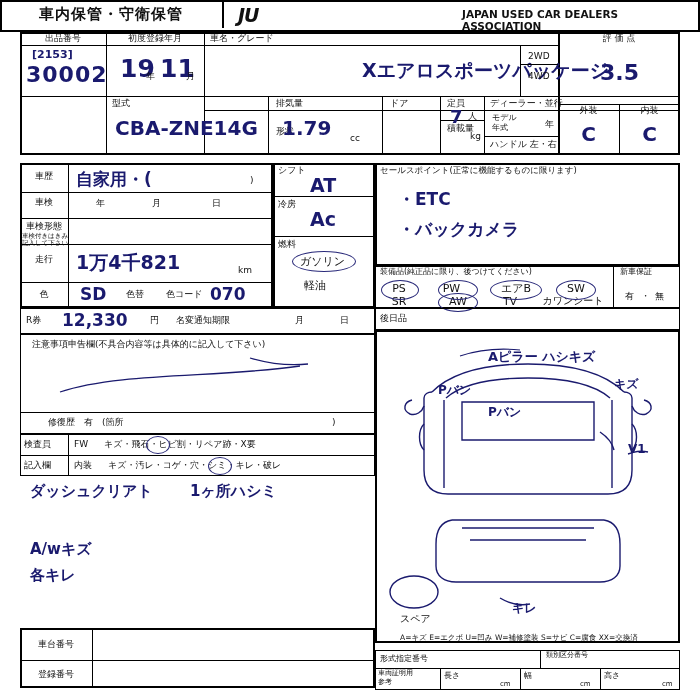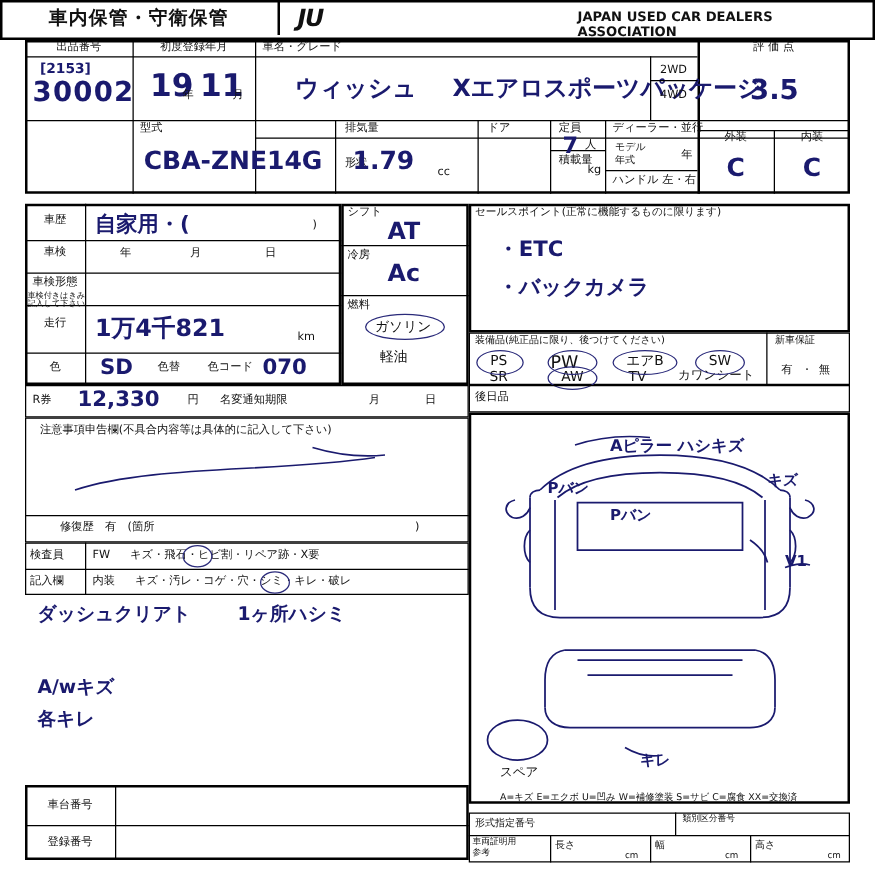--- a/index.html
+++ b/index.html
@@ -61,21 +61,20 @@
   <div class="lbl ctr" style="left:558px;top:34px;width:122px;">評 価 点</div>
 
   <div class="hw" style="left:32px;top:48px;font-size:11px;">[2153]</div>
   <div class="hw" style="left:26px;top:62px;font-size:22px;letter-spacing:1px;">30002</div>
 
   <div class="hw" style="left:120px;top:54px;font-size:25px;">19</div>
   <div class="lbl" style="left:146px;top:72px;">年</div>
   <div class="hw" style="left:160px;top:54px;font-size:25px;">11</div>
   <div class="lbl" style="left:186px;top:72px;">月</div>
 
-  <div class="hw" style="left:236px;top:58px;font-size:19px;">ウィッシュ</div>
   <div class="hw" style="left:362px;top:58px;font-size:19px;">Xエアロスポーツパッケージ</div>
 
   <div class="lbl" style="left:528px;top:52px;">2WD</div>
   <div class="lbl" style="left:528px;top:72px;">4WD</div>
   <div class="hline" style="left:520px;top:64px;width:38px;"></div>
   <div class="vline" style="left:520px;top:45px;height:51px;"></div>
 
   <div class="hw" style="left:600px;top:60px;font-size:22px;">3.5</div>
 
   <div class="lbl" style="left:112px;top:99px;">型式</div>
@@ -198,21 +197,21 @@
 
   <div class="bx" style="left:375px;top:266px;width:305px;height:42px;"></div>
   <div class="vline" style="left:613px;top:266px;height:42px;"></div>
   <div class="lbl2" style="left:380px;top:268px;">装備品(純正品に限り、後つけてください)</div>
   <div class="lbl2" style="left:620px;top:268px;">新車保証</div>
   <div class="lbl" style="left:625px;top:292px;">有</div>
   <div class="lbl" style="left:655px;top:292px;">無</div>
   <div class="lbl" style="left:641px;top:292px;">・</div>
 
   <div class="lbl ctr" style="left:382px;top:283px;width:34px;font-size:11px;">PS</div>
-  <div class="lbl ctr" style="left:440px;top:283px;width:23px;font-size:14px;">PW</div>
+  <div class="lbl ctr" style="left:440px;top:283px;width:23px;font-size:11px;">PW</div>
   <div class="lbl ctr" style="left:492px;top:283px;width:48px;font-size:11px;">エアB</div>
   <div class="lbl ctr" style="left:558px;top:283px;width:36px;font-size:11px;">SW</div>
   <div class="lbl ctr" style="left:382px;top:296px;width:34px;font-size:11px;">SR</div>
   <div class="lbl ctr" style="left:440px;top:296px;width:36px;font-size:11px;">AW</div>
   <div class="lbl ctr" style="left:492px;top:296px;width:36px;font-size:11px;">TV</div>
   <div class="lbl ctr" style="left:540px;top:296px;width:66px;font-size:10px;">カワンシート</div>
   <div class="circ" style="left:381px;top:280px;width:36px;height:18px;"></div>
   <div class="circ" style="left:438px;top:280px;width:38px;height:18px;"></div>
   <div class="circ" style="left:490px;top:280px;width:50px;height:18px;"></div>
   <div class="circ" style="left:556px;top:280px;width:38px;height:18px;"></div>

